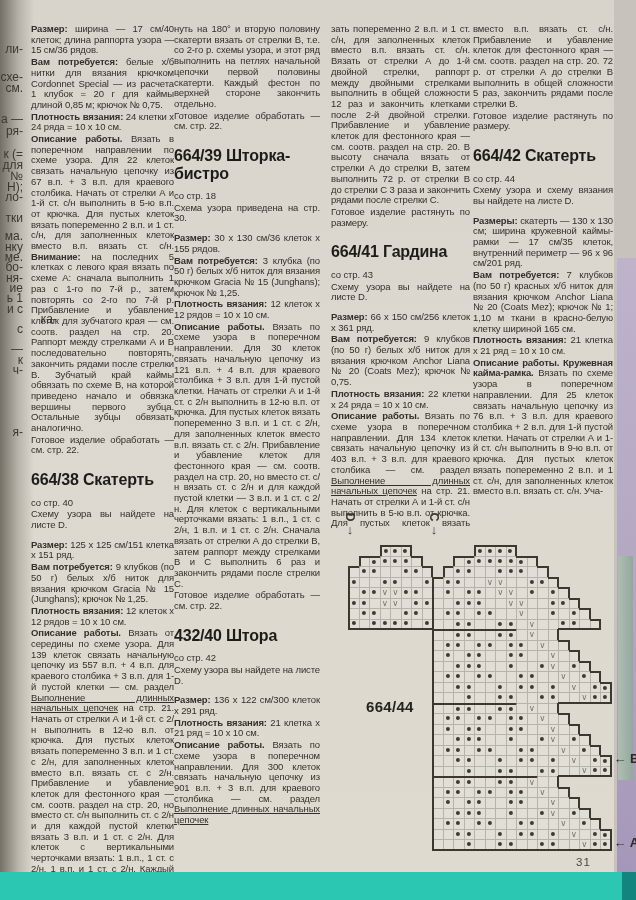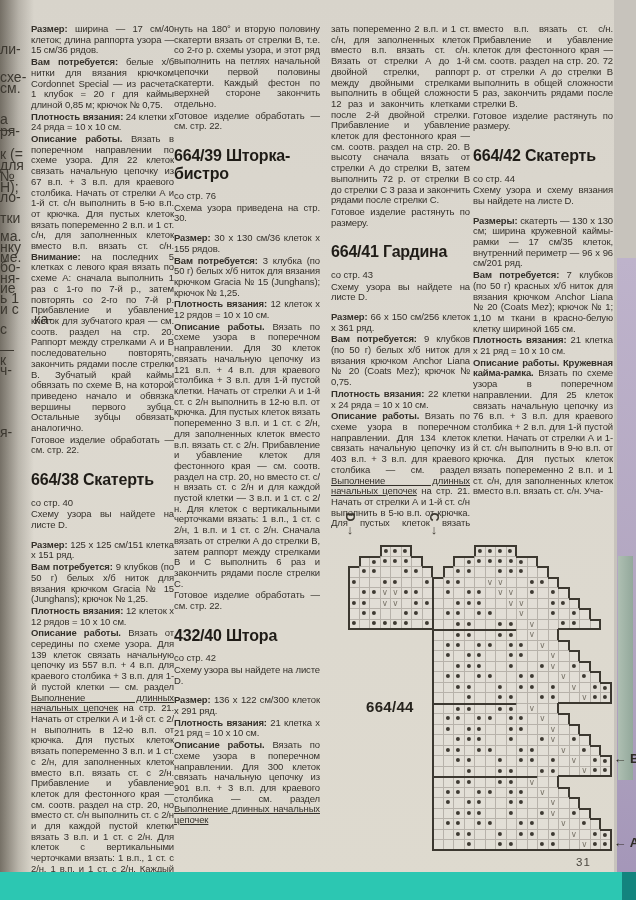--- a/index.html
+++ b/index.html
@@ -2,21 +2,21 @@
 <html><head>
 <meta charset="utf-8">
 <style>
   html,body{margin:0;padding:0;background:#777;}
   #page{position:relative;width:636px;height:900px;overflow:hidden;
         background:linear-gradient(180deg,#d8d4cb 0%,#dcd8cf 40%,#dedacf 100%);
         font-family:"Liberation Sans",sans-serif;color:#34302a;}
   
   #gutter{position:absolute;left:0;top:0;width:34px;height:900px;
           background:linear-gradient(90deg,rgba(62,56,46,.65),rgba(62,56,46,.22) 55%,rgba(62,56,46,0));}
-  .frag{position:absolute;left:0;width:23px;font-size:14px;color:#3c3830;line-height:10px;}
+  .frag{position:absolute;left:0;width:23px;text-align:right;font-size:12px;color:#3c3830;line-height:10px;}
   
   #edge-paper{position:absolute;right:0;top:0;width:22px;height:900px;background:#c7c3bc;}
   #edge-lav{position:absolute;right:0;top:258px;width:19px;height:642px;
             background:linear-gradient(180deg,#beb3cb,#b1a5c0 60%,#a395b8);}
   #edge-sheet{position:absolute;right:3px;top:556px;width:15px;height:224px;
               background:linear-gradient(90deg,#aebfb2,#93a89b);}
   #teal-bar{position:absolute;left:0;top:872px;width:622px;height:28px;background:#2cc7b2;}
   #teal-bar-dark{position:absolute;left:622px;top:872px;width:14px;height:28px;background:#13847e;}
   #page-number{position:absolute;left:576px;top:856px;font-size:11.5px;color:#4a463e;letter-spacing:1px;}
   
@@ -95,21 +95,21 @@
       <p class="para"><span>Схему узора вы найдете на листе D.</span></p>
       <p class="para gap"><span class="b">Размер:</span><span> 125 х 125 см/151 клетка х 151 ряд.</span></p>
       <p class="para"><span class="b">Вам потребуется:</span><span> 9 клубков (по 50 г) белых х/б ниток для вязания крючком Gracia № 15 (Junghans); крючок № 1,25.</span></p>
       <p class="para"><span class="b">Плотность вязания:</span><span> 12 клеток х 12 рядов = 10 х 10 см.</span></p>
       <p class="para"><span class="b">Описание работы.</span><span> Вязать от середины по схеме узора. Для 139 клеток связать начальную цепочку из 557 в.п. + 4 в.п. для краевого столбика + 3 в.п. для 1-й пустой клетки — см. раздел </span><span class="u">Выполнение длинных начальных цепочек</span><span> на стр. 21. Начать от стрелки А и 1-й ст. с 2/н выполнить в 12-ю в.п. от крючка. Для пустых клеток вязать попеременно 3 в.п. и 1 ст. с 2/н, для заполненных клеток вместо в.п. вязать ст. с 2/н. Прибавление и убавление клеток для фестонного края — см. соотв. раздел на стр. 20, но вместо ст. с/н выполнить ст. с 2/н и для каждой пустой клетки вязать 3 в.п. и 1 ст. с 2/н. Для клеток с вертикальными черточками вязать: 1 в.п., 1 ст. с 2/н, 1 в.п. и 1 ст. с 2/н. Каждый фестон по верхней стороне закончить отдельно. Затем изделие повер-</span></p>
     </div>
   <div class="col" id="col1">
       <p class="para"><span>нуть на 180° и вторую половину скатерти вязать от стрелки В, т.е. со 2-го р. схемы узора, и этот ряд выполнить на петлях начальной цепочки первой половины скатерти. Каждый фестон по верхней стороне закончить отдельно.</span></p>
       <p class="para"><span>Готовое изделие обработать — см. стр. 22.</span></p>
       <div class="hd">664/39 Шторка-бистро</div>
-      <p class="para"><span>со стр. 76</span></p>
+      <p class="para"><span>со стр. 18</span></p>
       <p class="para"><span>Схема узора приведена на стр. 30.</span></p>
       <p class="para gap"><span class="b">Размер:</span><span> 30 х 130 см/36 клеток х 155 рядов.</span></p>
       <p class="para"><span class="b">Вам потребуется:</span><span> 3 клубка (по 50 г) белых х/б ниток для вязания крючком Gracia № 15 (Junghans); крючок № 1,25.</span></p>
       <p class="para"><span class="b">Плотность вязания:</span><span> 12 клеток х 12 рядов = 10 х 10 см.</span></p>
       <p class="para"><span class="b">Описание работы.</span><span> Вязать по схеме узора в поперечном направлении. Для 30 клеток связать начальную цепочку из 121 в.п. + 4 в.п. для краевого столбика + 3 в.п. для 1-й пустой клетки. Начать от стрелки А и 1-й ст. с 2/н выполнить в 12-ю в.п. от крючка. Для пустых клеток вязать попеременно 3 в.п. и 1 ст. с 2/н, для заполненных клеток вместо в.п. вязать ст. с 2/н. Прибавление и убавление клеток для фестонного края — см. соотв. раздел на стр. 20, но вместо ст. с/н вязать ст. с 2/н и для каждой пустой клетки — 3 в.п. и 1 ст. с 2/н. Для клеток с вертикальными черточками вязать: 1 в.п., 1 ст. с 2/н, 1 в.п. и 1 ст. с 2/н. Сначала вязать от стрелки А до стрелки В, затем раппорт между стрелками В и С выполнить 6 раз и закончить рядами после стрелки С.</span></p>
       <p class="para"><span>Готовое изделие обработать — см. стр. 22.</span></p>
       <div class="hd">432/40 Штора</div>
       <p class="para"><span>со стр. 42</span></p>
       <p class="para"><span>Схему узора вы найдете на листе D.</span></p>
       <p class="para gap"><span class="b">Размер:</span><span> 136 х 122 см/300 клеток х 291 ряд.</span></p>

